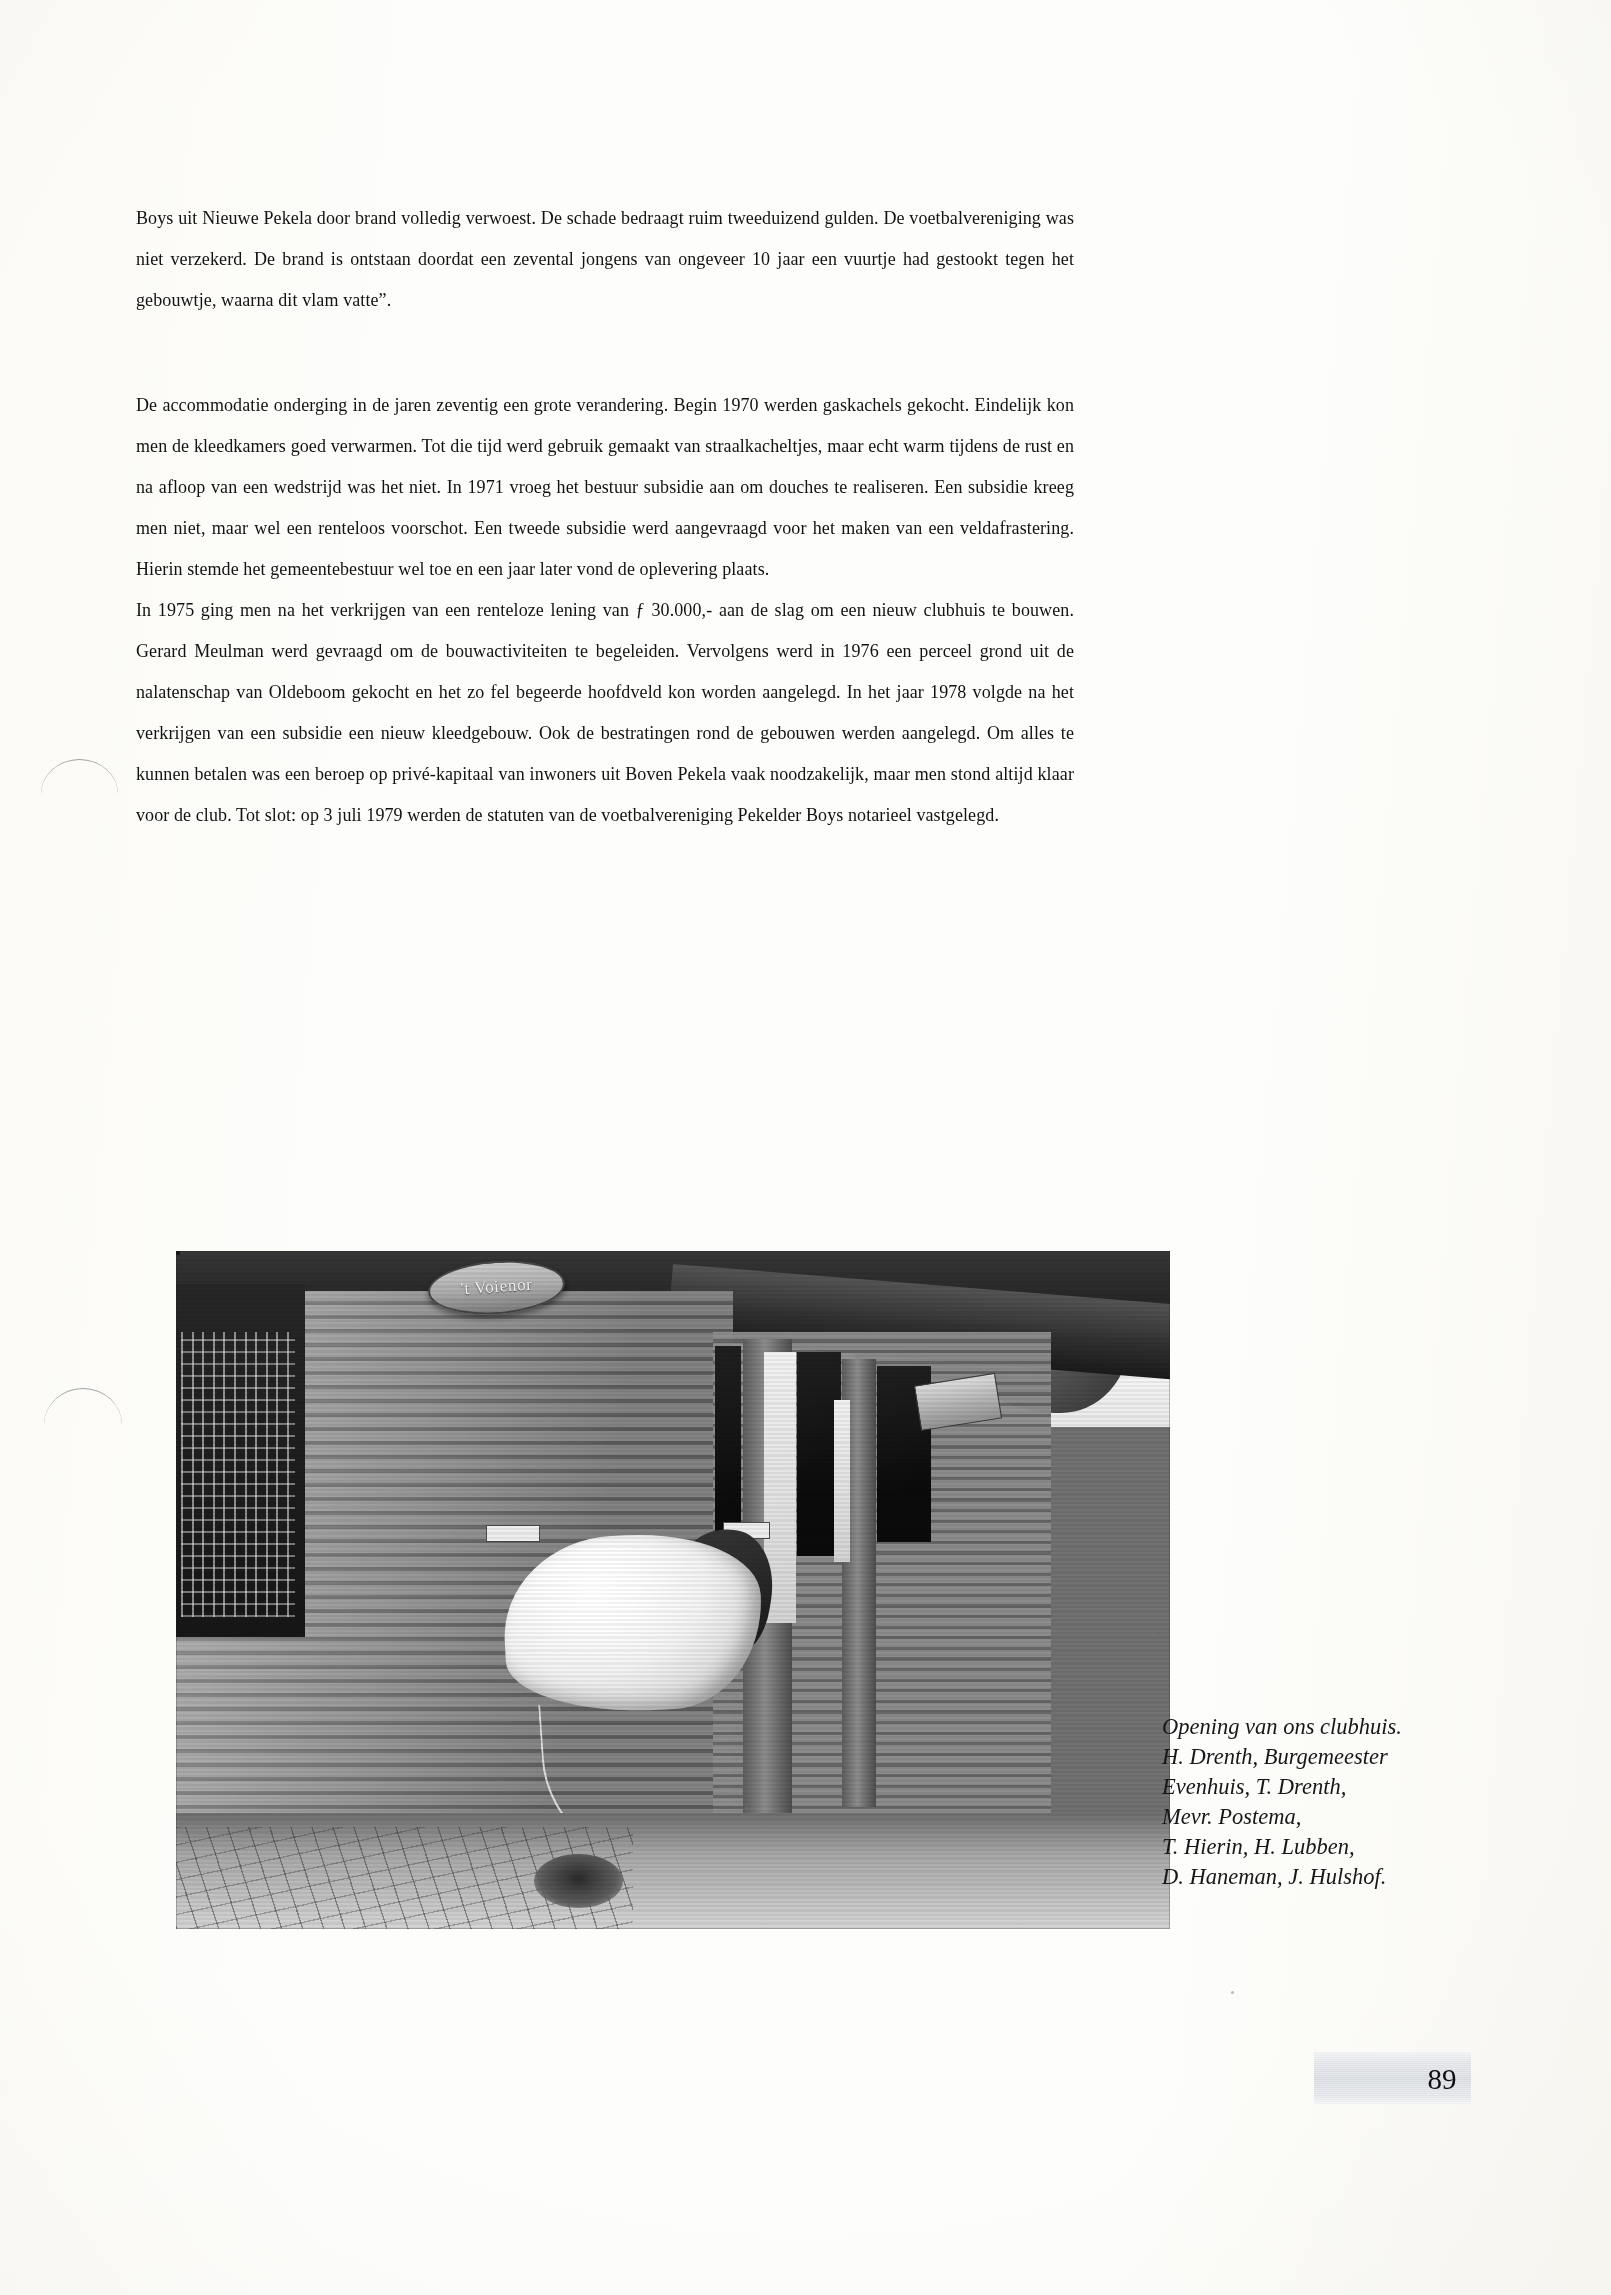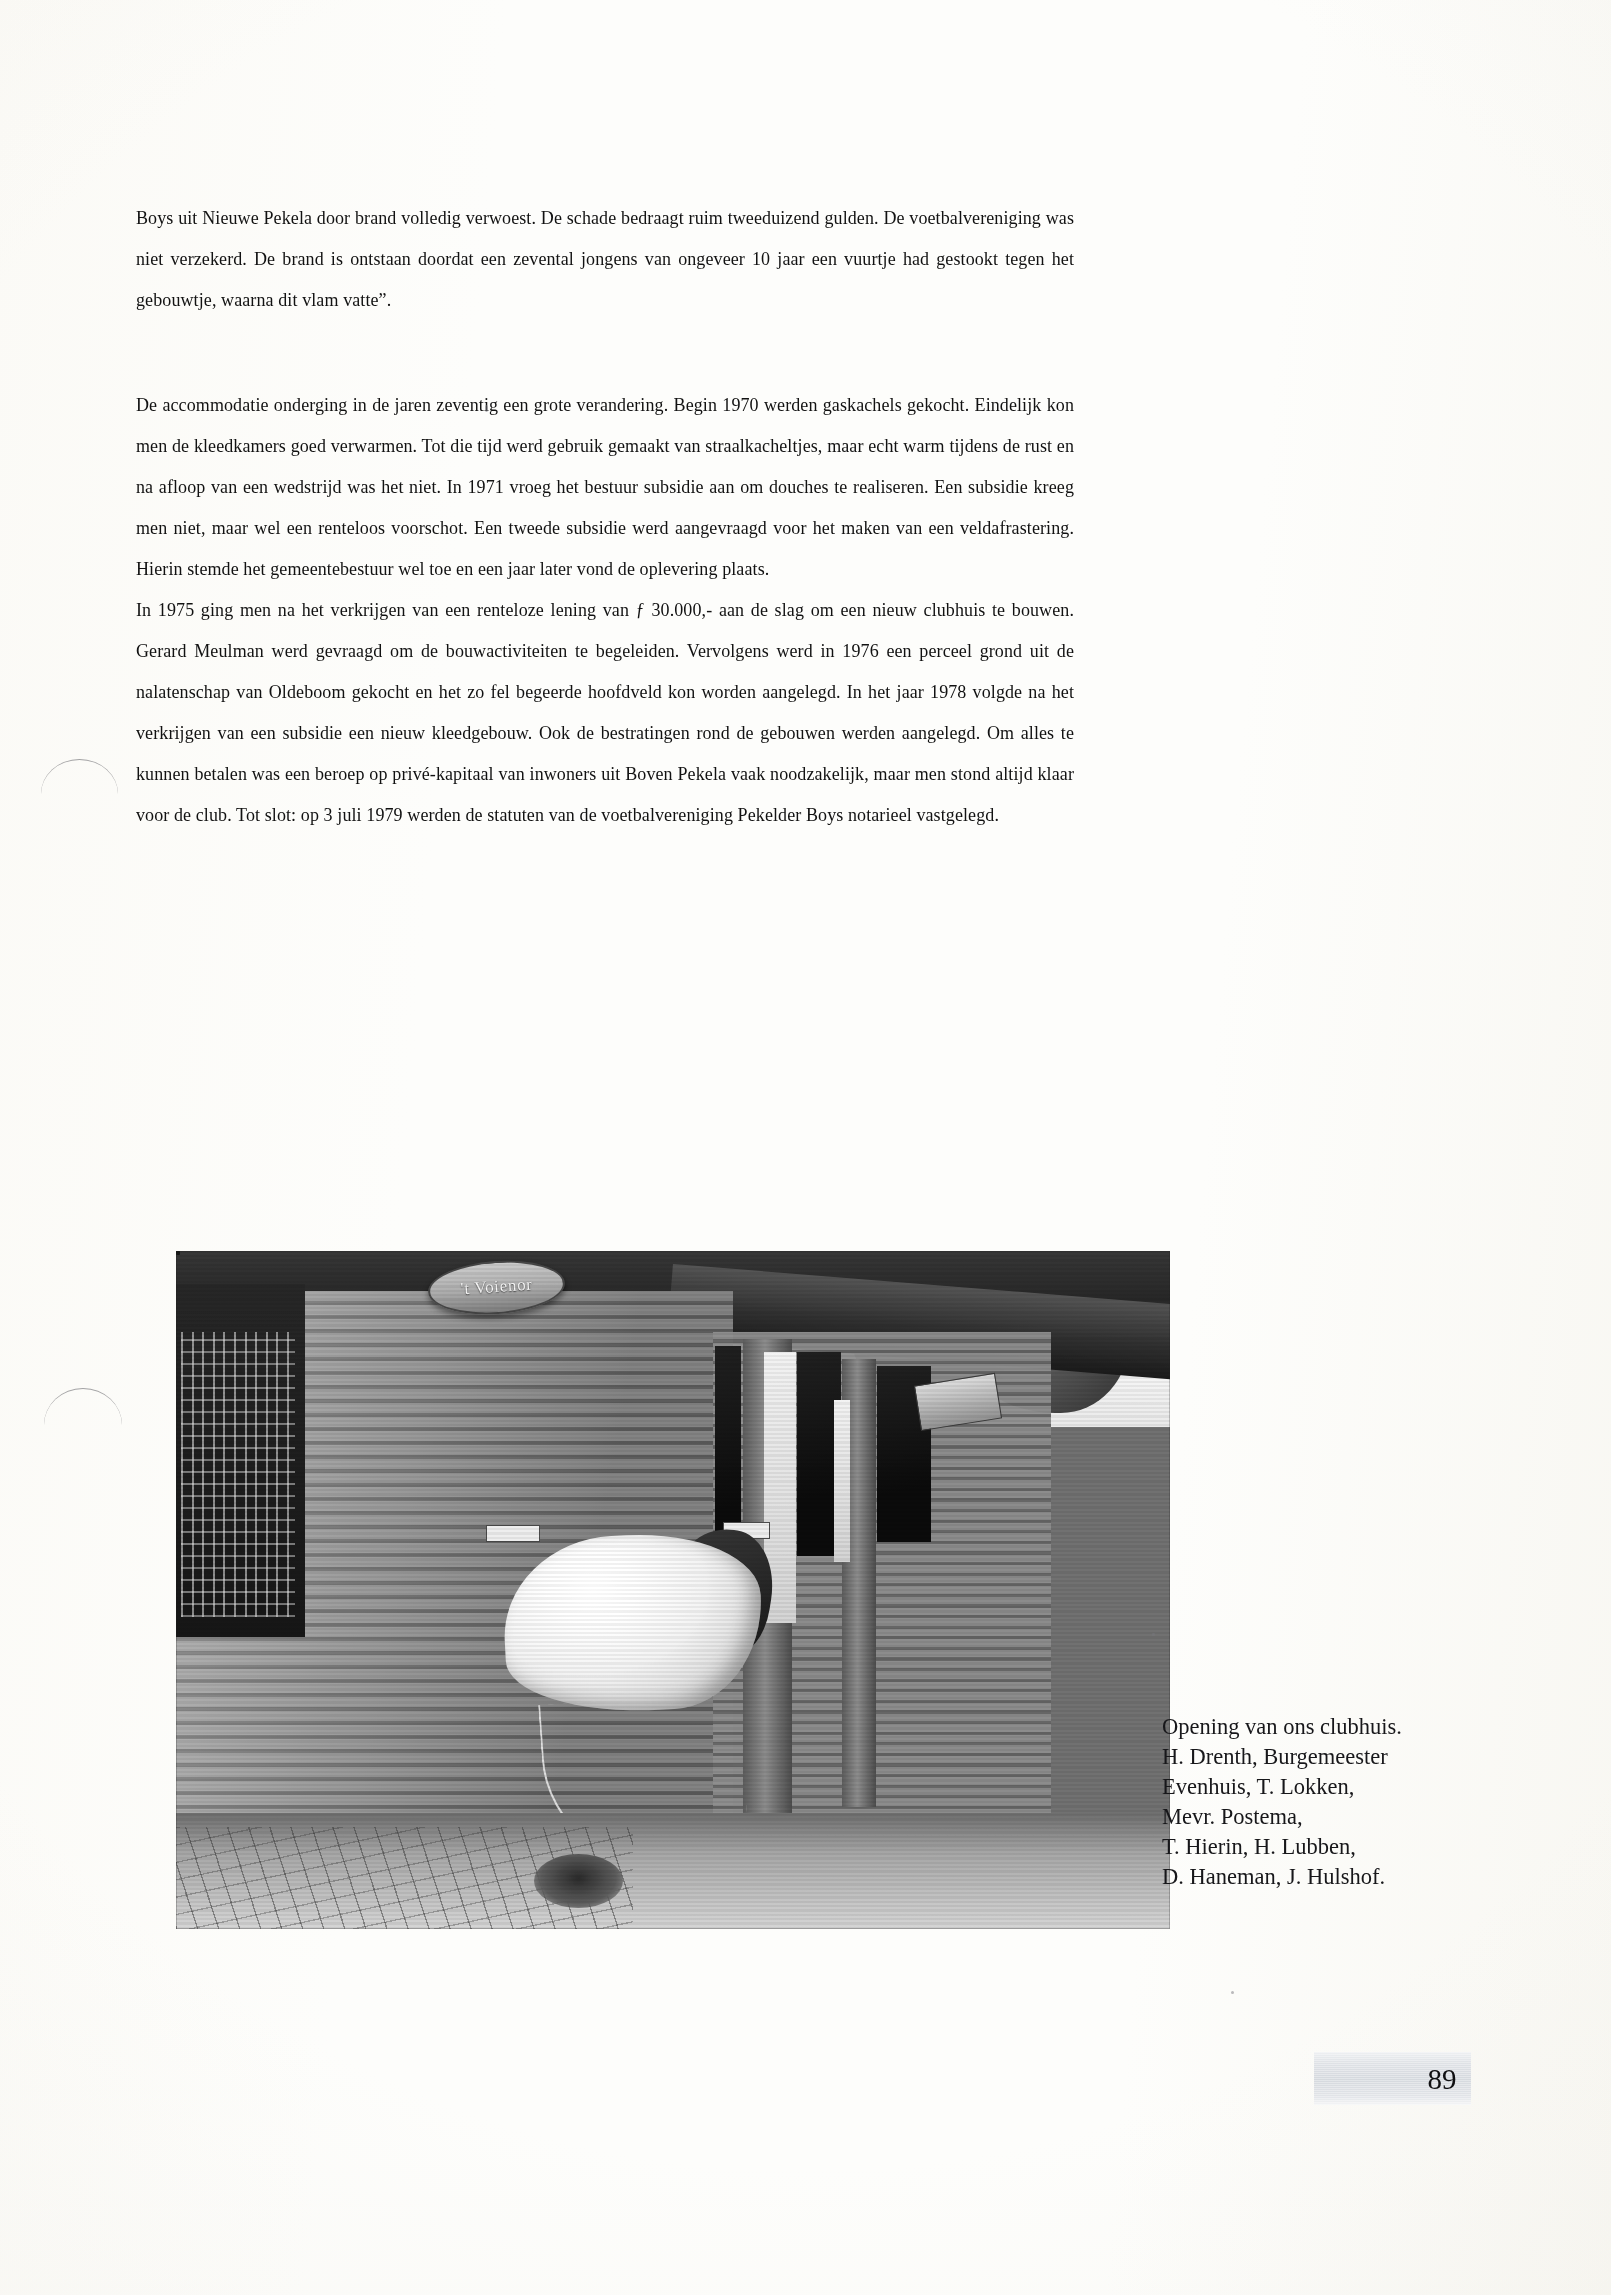--- a/index.html
+++ b/index.html
@@ -329,20 +329,21 @@
     pointer-events: none;
   }
 
   
   #photo-caption {
     position: absolute;
     left: 1162px;
     top: 1712px;
     width: 331px;
     font-family: "Liberation Serif", "DejaVu Serif", serif;
+    font-style: italic;
     font-size: 22.5px;
     line-height: 30px;
     color: #17171a;
   }
   #photo-caption .cap-line { display: block; white-space: nowrap; }
 
   
   #footer-bar {
     position: absolute;
     left: 143px;
@@ -529,21 +530,21 @@
 
       </div>
       <div id="photo-grain"></div>
       <div id="photo-edge"></div>
     </div>
   </figure>
 
   <figcaption id="photo-caption">
     <span class="cap-line">Opening van ons clubhuis.</span>
     <span class="cap-line">H. Drenth, Burgemeester</span>
-    <span class="cap-line">Evenhuis, T. Lokken,</span>
+    <span class="cap-line">Evenhuis, T. Drenth,</span>
     <span class="cap-line">Mevr. Postema,</span>
     <span class="cap-line">T. Hierin, H. Lubben,</span>
     <span class="cap-line">D. Haneman, J. Hulshof.</span>
   </figcaption>
 
 
   <div id="page-number-box">
     <span id="page-number">89</span>
   </div>
 

